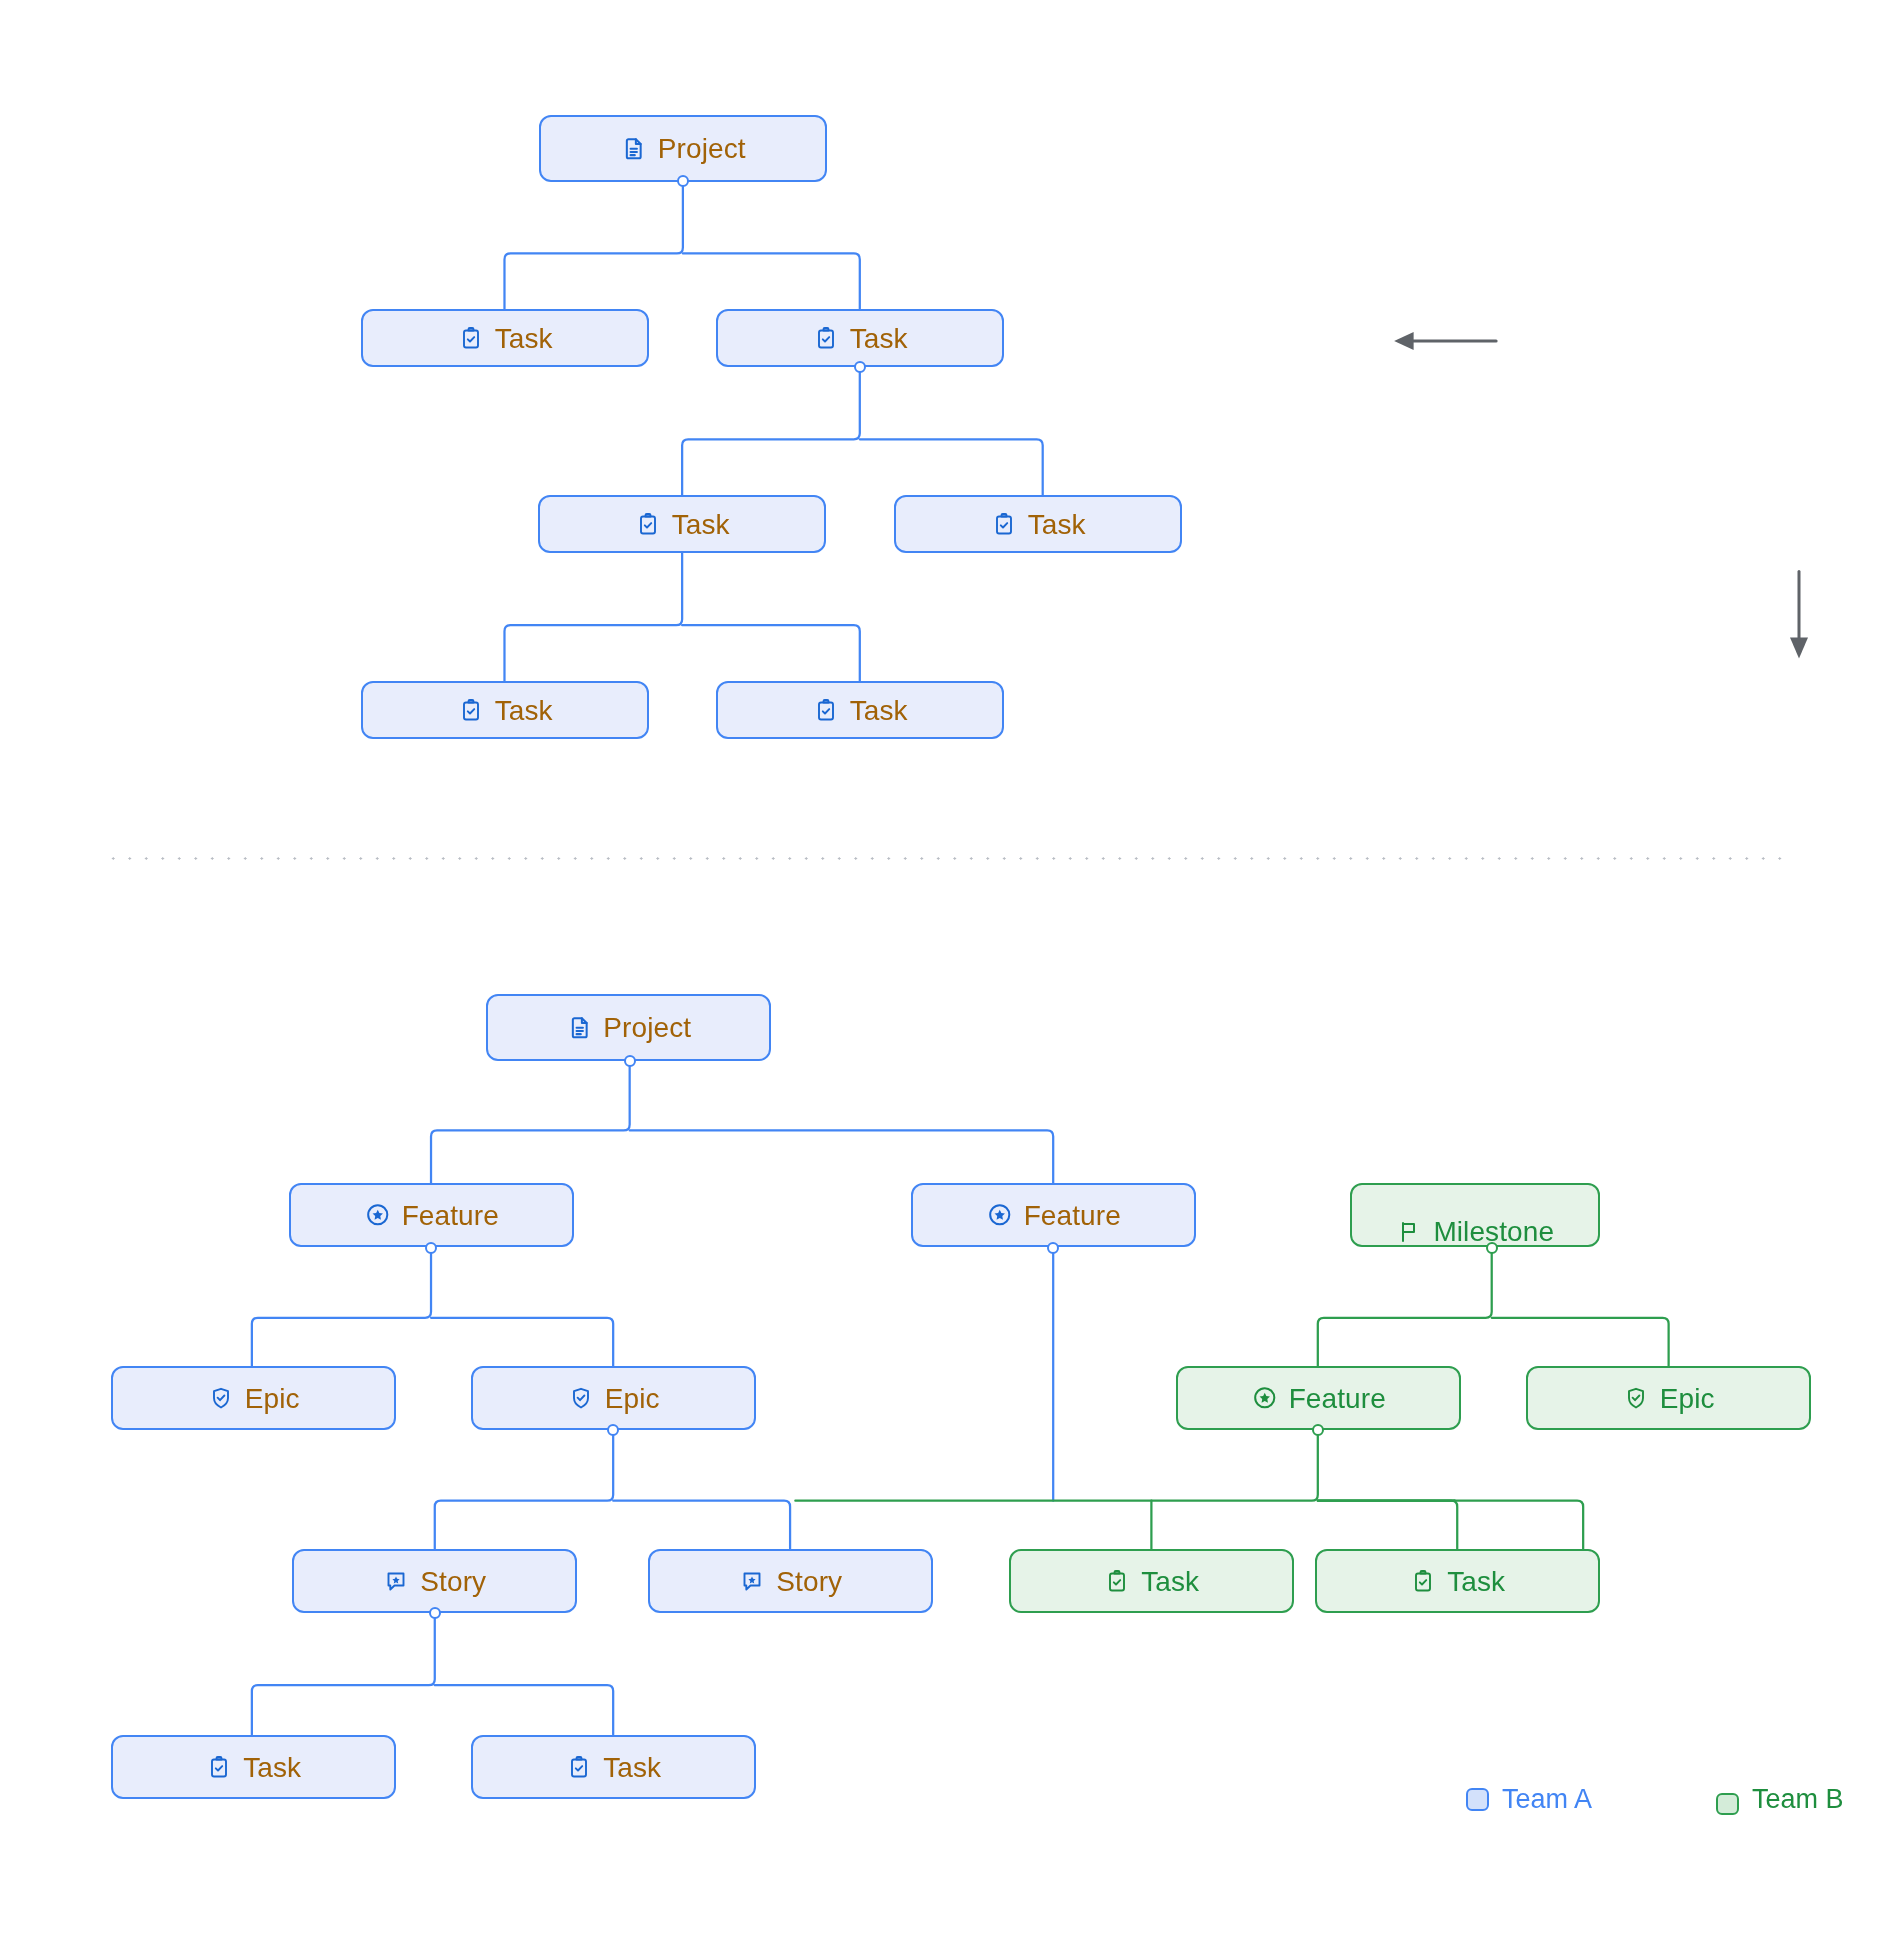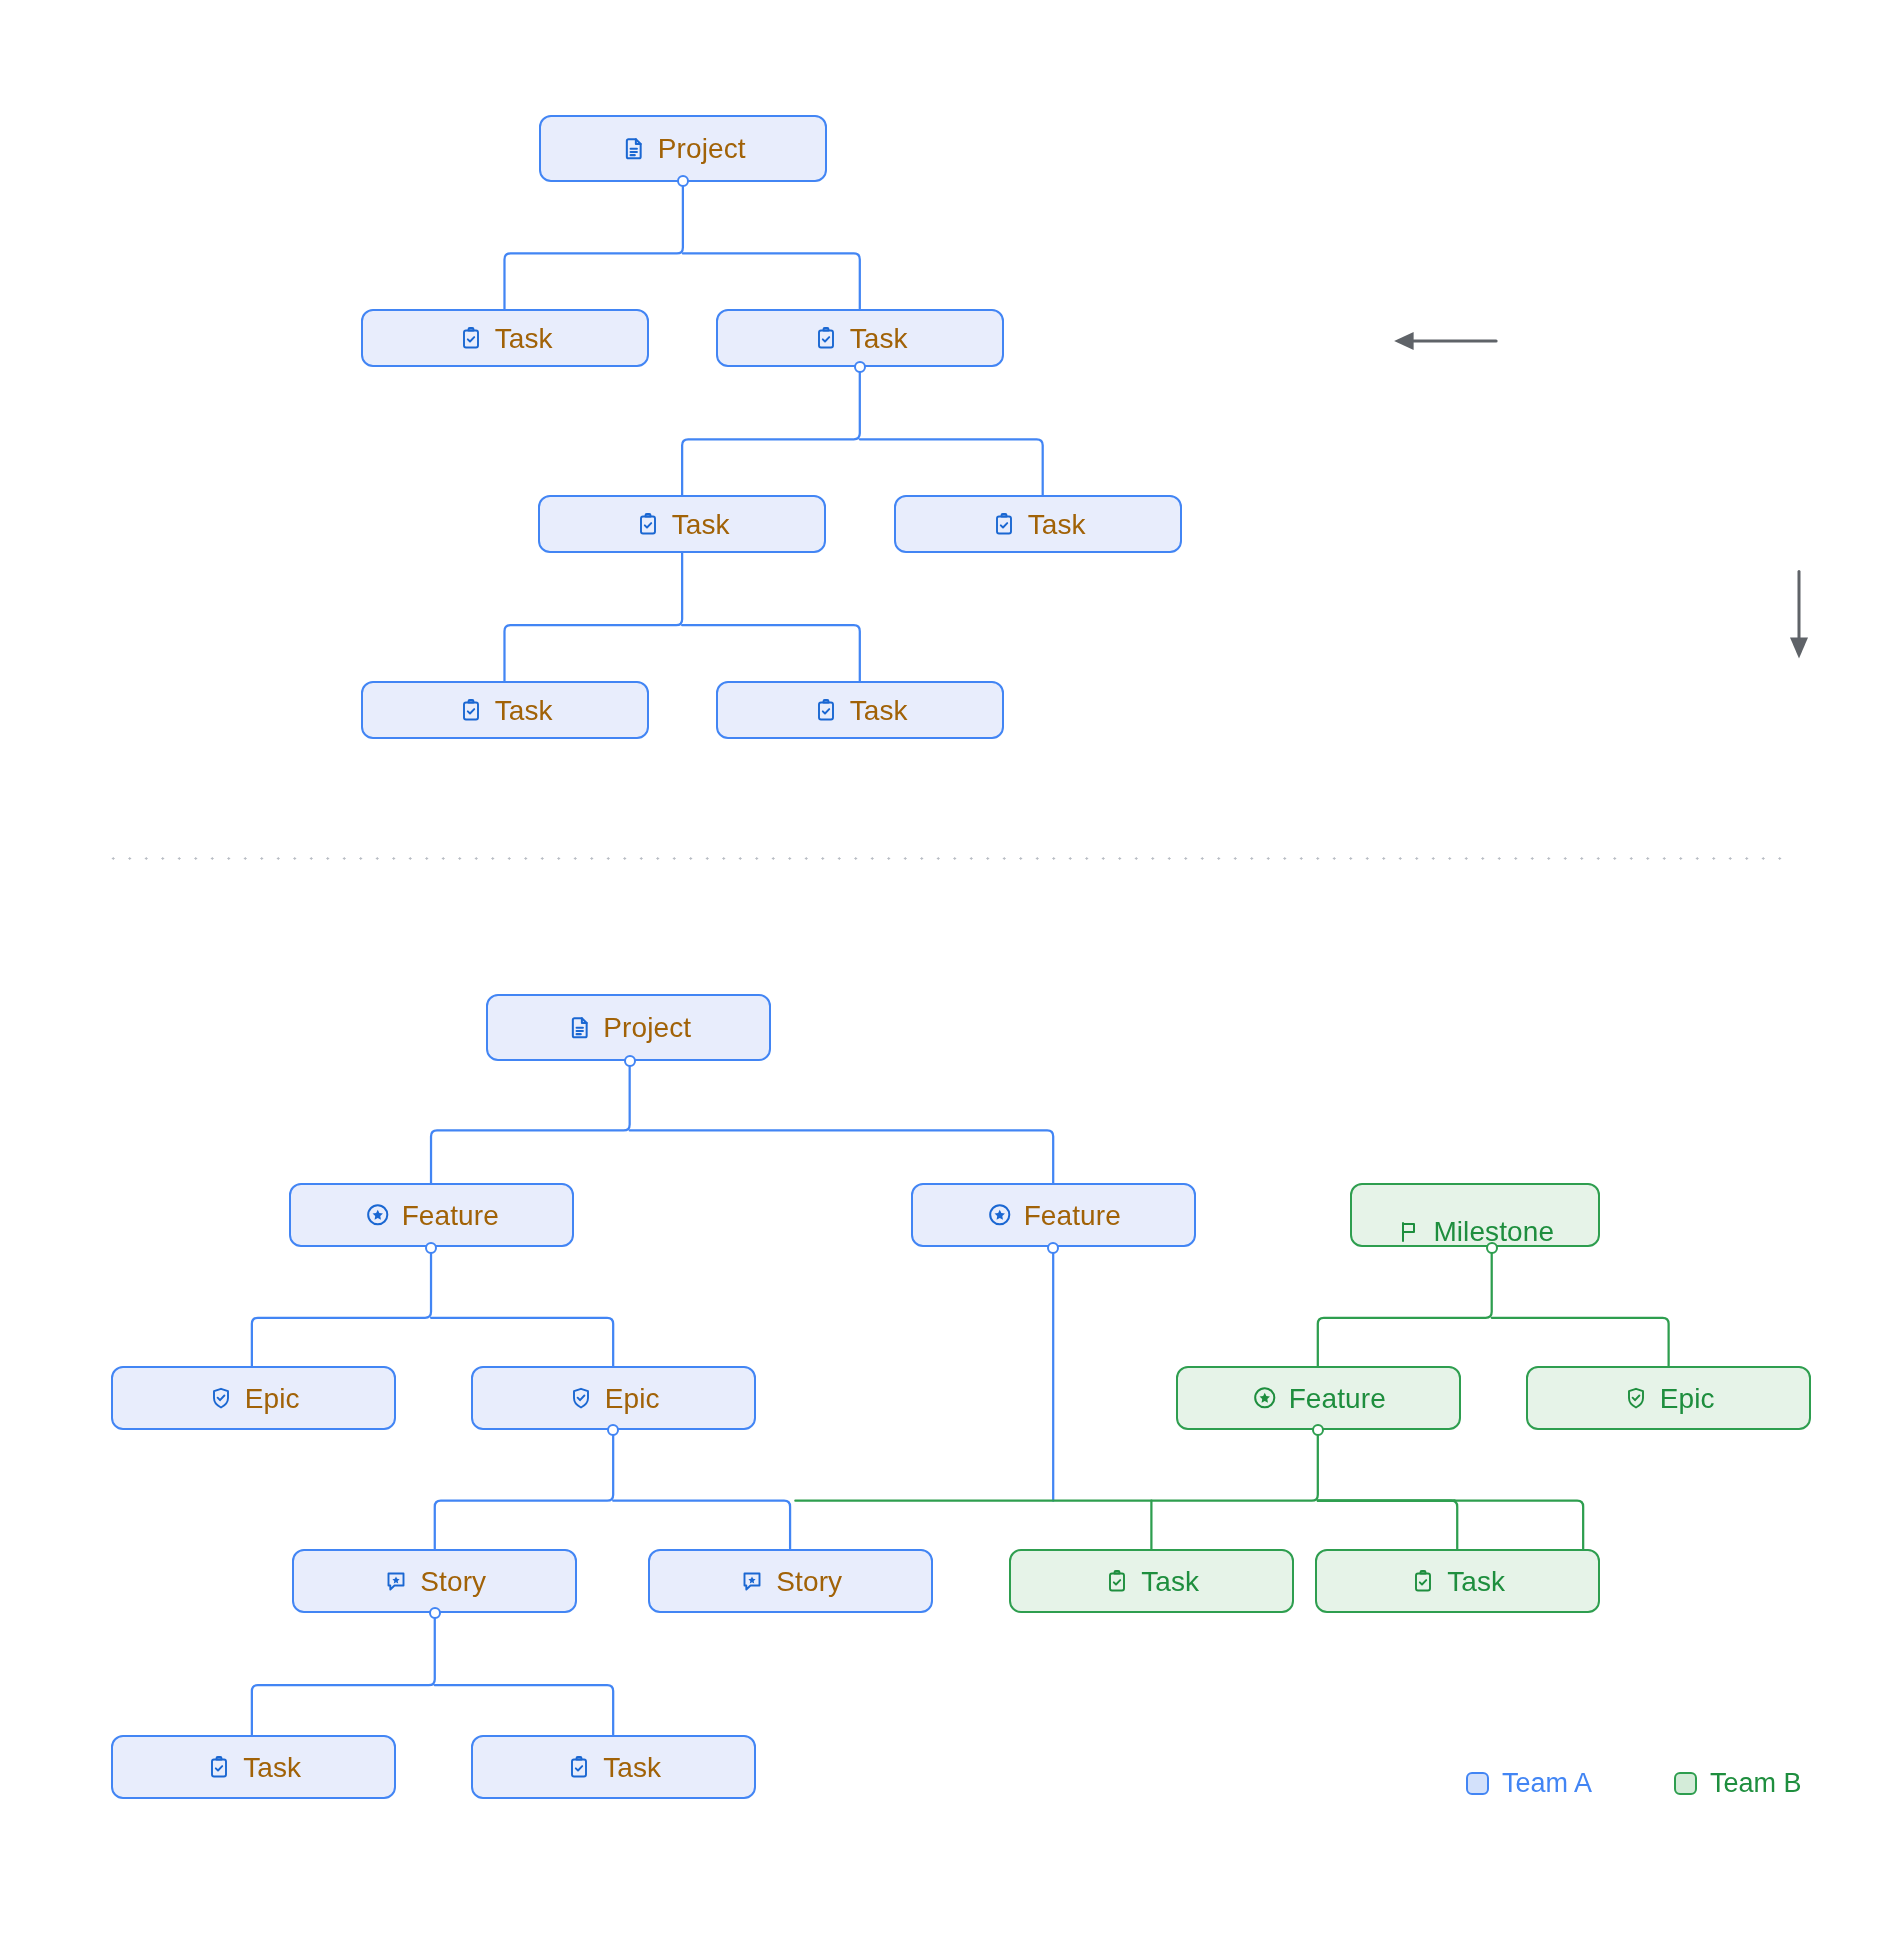--- a/index.html
+++ b/index.html
@@ -47,25 +47,25 @@
   
   #annotation{position:absolute;left:1488px;top:315px;width:337px;
               text-align:right;color:#5f6368;font-size:34px;line-height:1.32;z-index:3;}
   #annotation .line{display:block;}
 
   #annot-arrow-left{position:absolute;left:1391px;top:326px;z-index:3;}
   #annot-arrow-down{position:absolute;left:1784px;top:570px;z-index:3;}
 
   
   .legend-item{position:absolute;display:flex;align-items:center;gap:13.5px;
-               font-size:27px;z-index:3;}
+               font-size:27px;z-index:3;margin-top:16px;}
   .legend-item .swatch{width:22.5px;height:22.5px;border-radius:6px;border:2.2px solid;box-sizing:border-box;}
   #legend-a{left:1466px;top:1768px;color:#4285f4;}
   #legend-a .swatch{background:#d3e1fb;border-color:#4285f4;}
-  #legend-b{left:1674px;top:1768px;color:#1e8e3e;}
+  #legend-b{left:1716px;top:1768px;color:#1e8e3e;align-items:flex-end;}
   #legend-b .swatch{background:#d4ecd9;border-color:#2e9e4f;}
 </style>
 </head>
 <body>
 
 <div id="canvas">
 
   <svg class="wires" viewBox="0 0 2532 2608" width="1898" height="1955" fill="none">
     <g stroke="#4285f4" stroke-width="3" fill="none" stroke-linecap="round">
 

